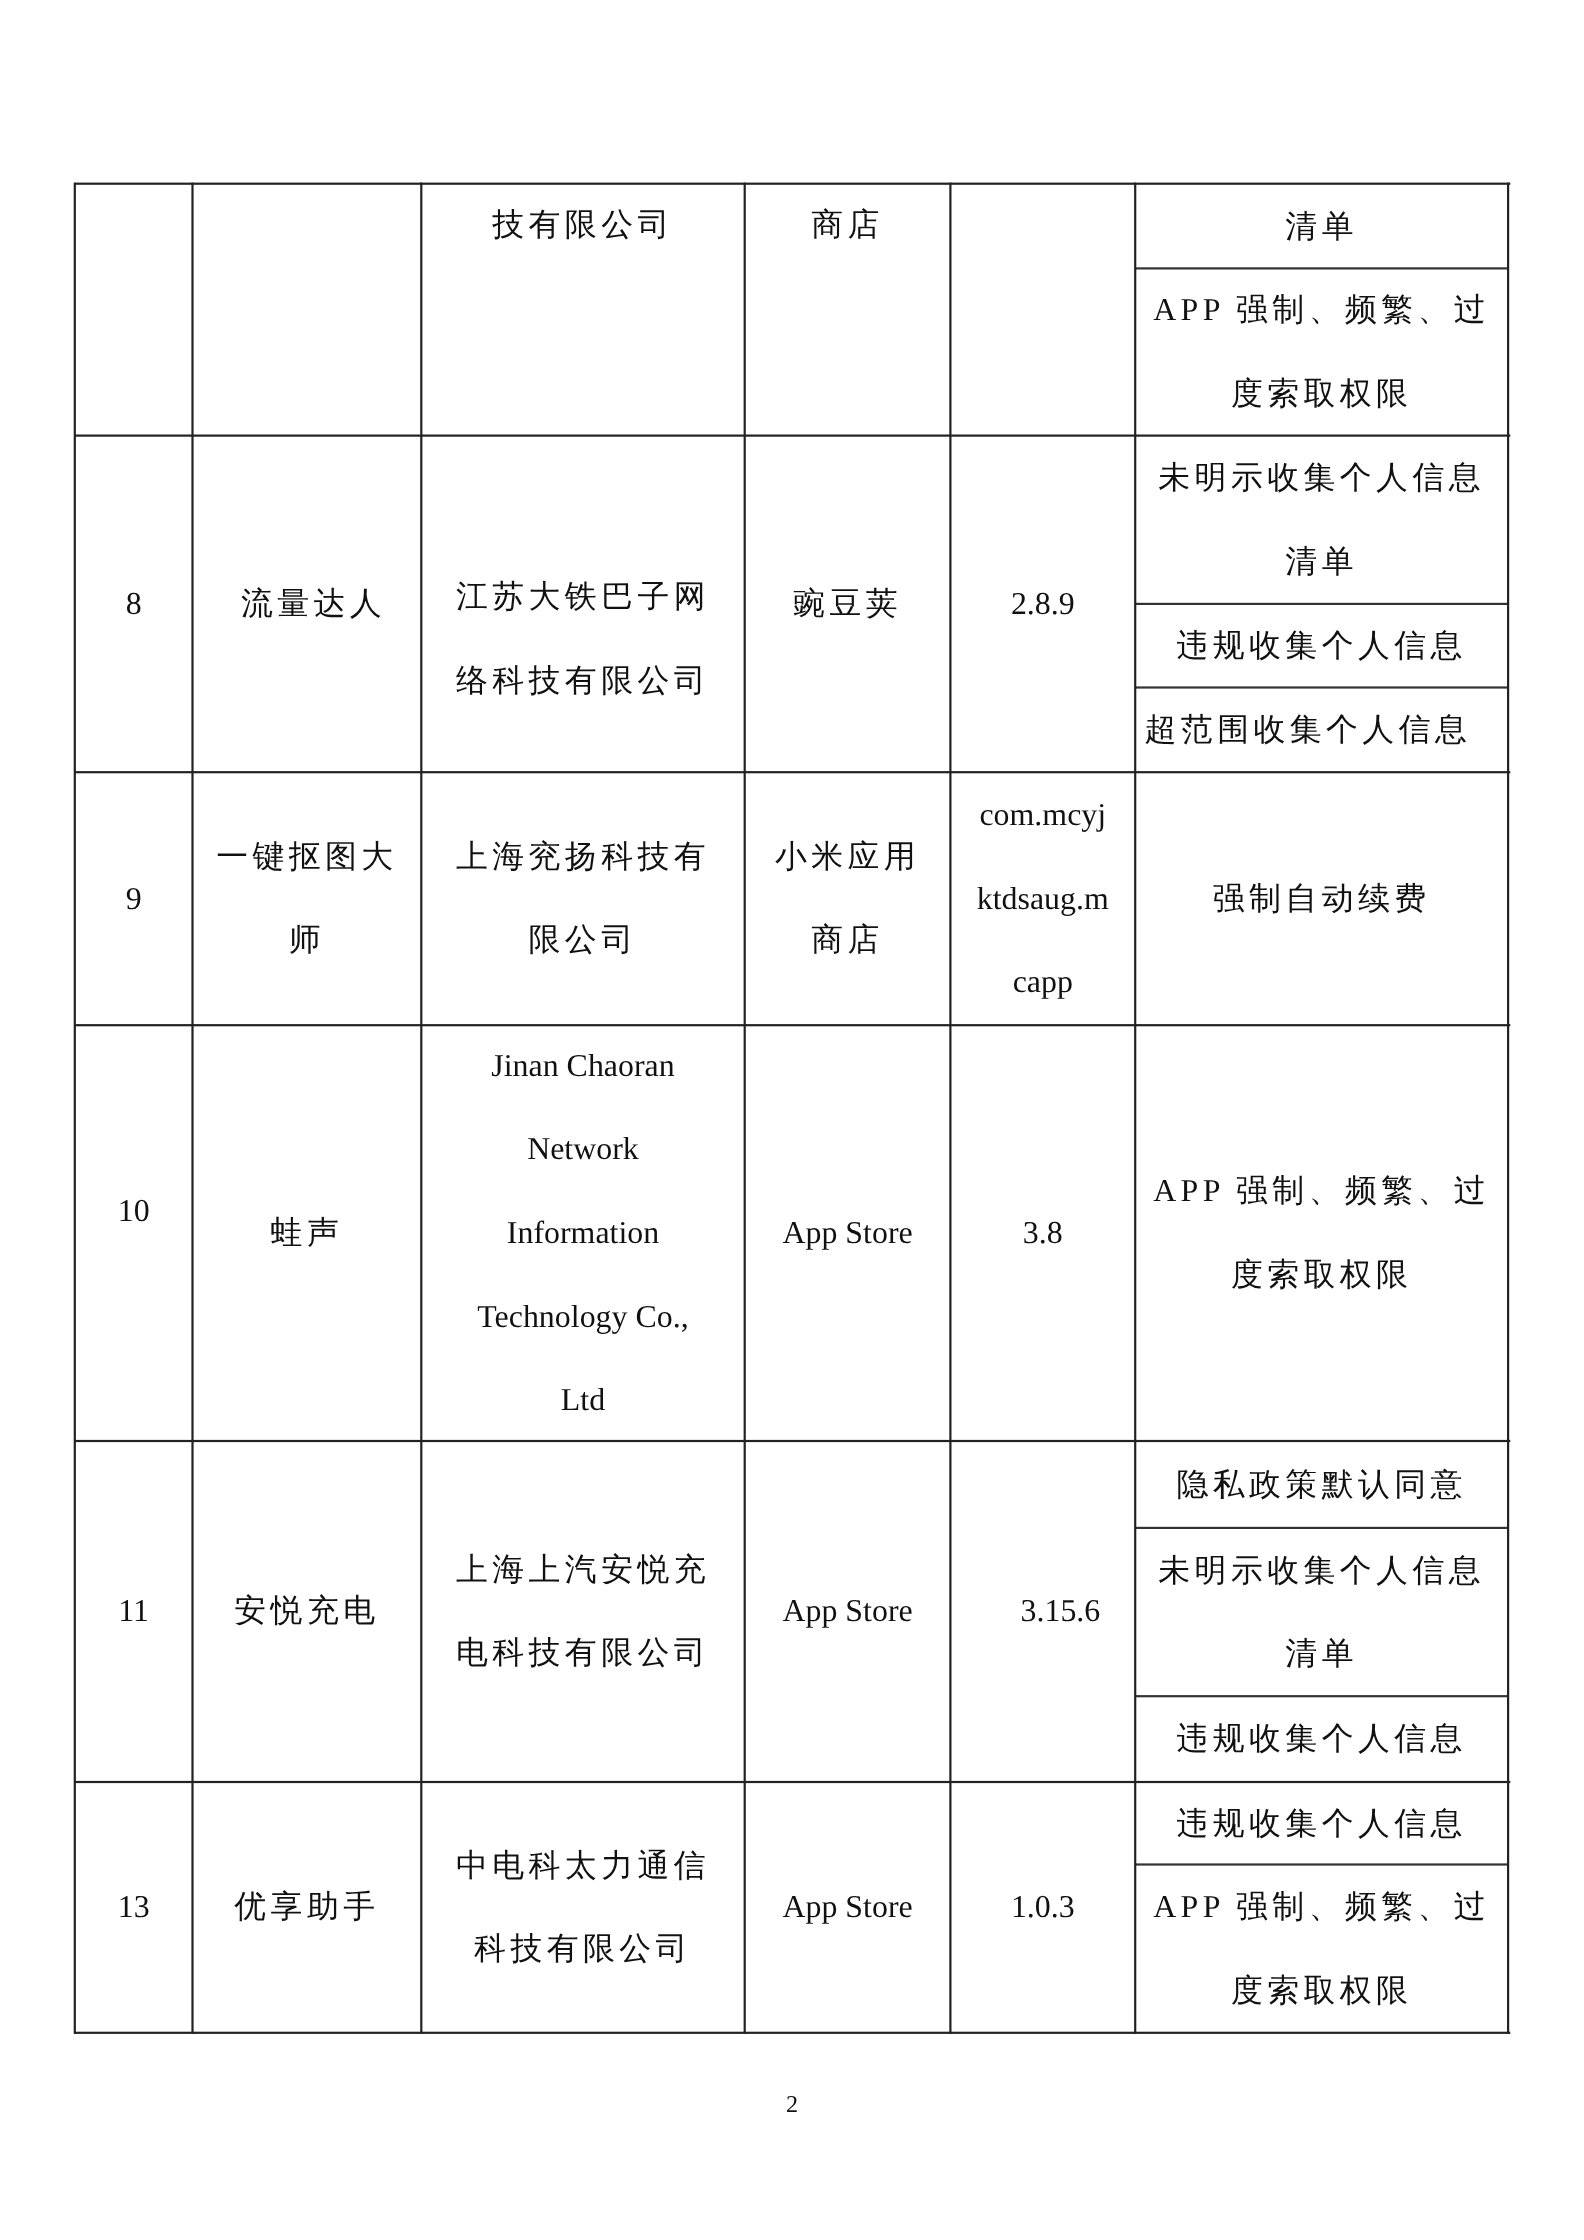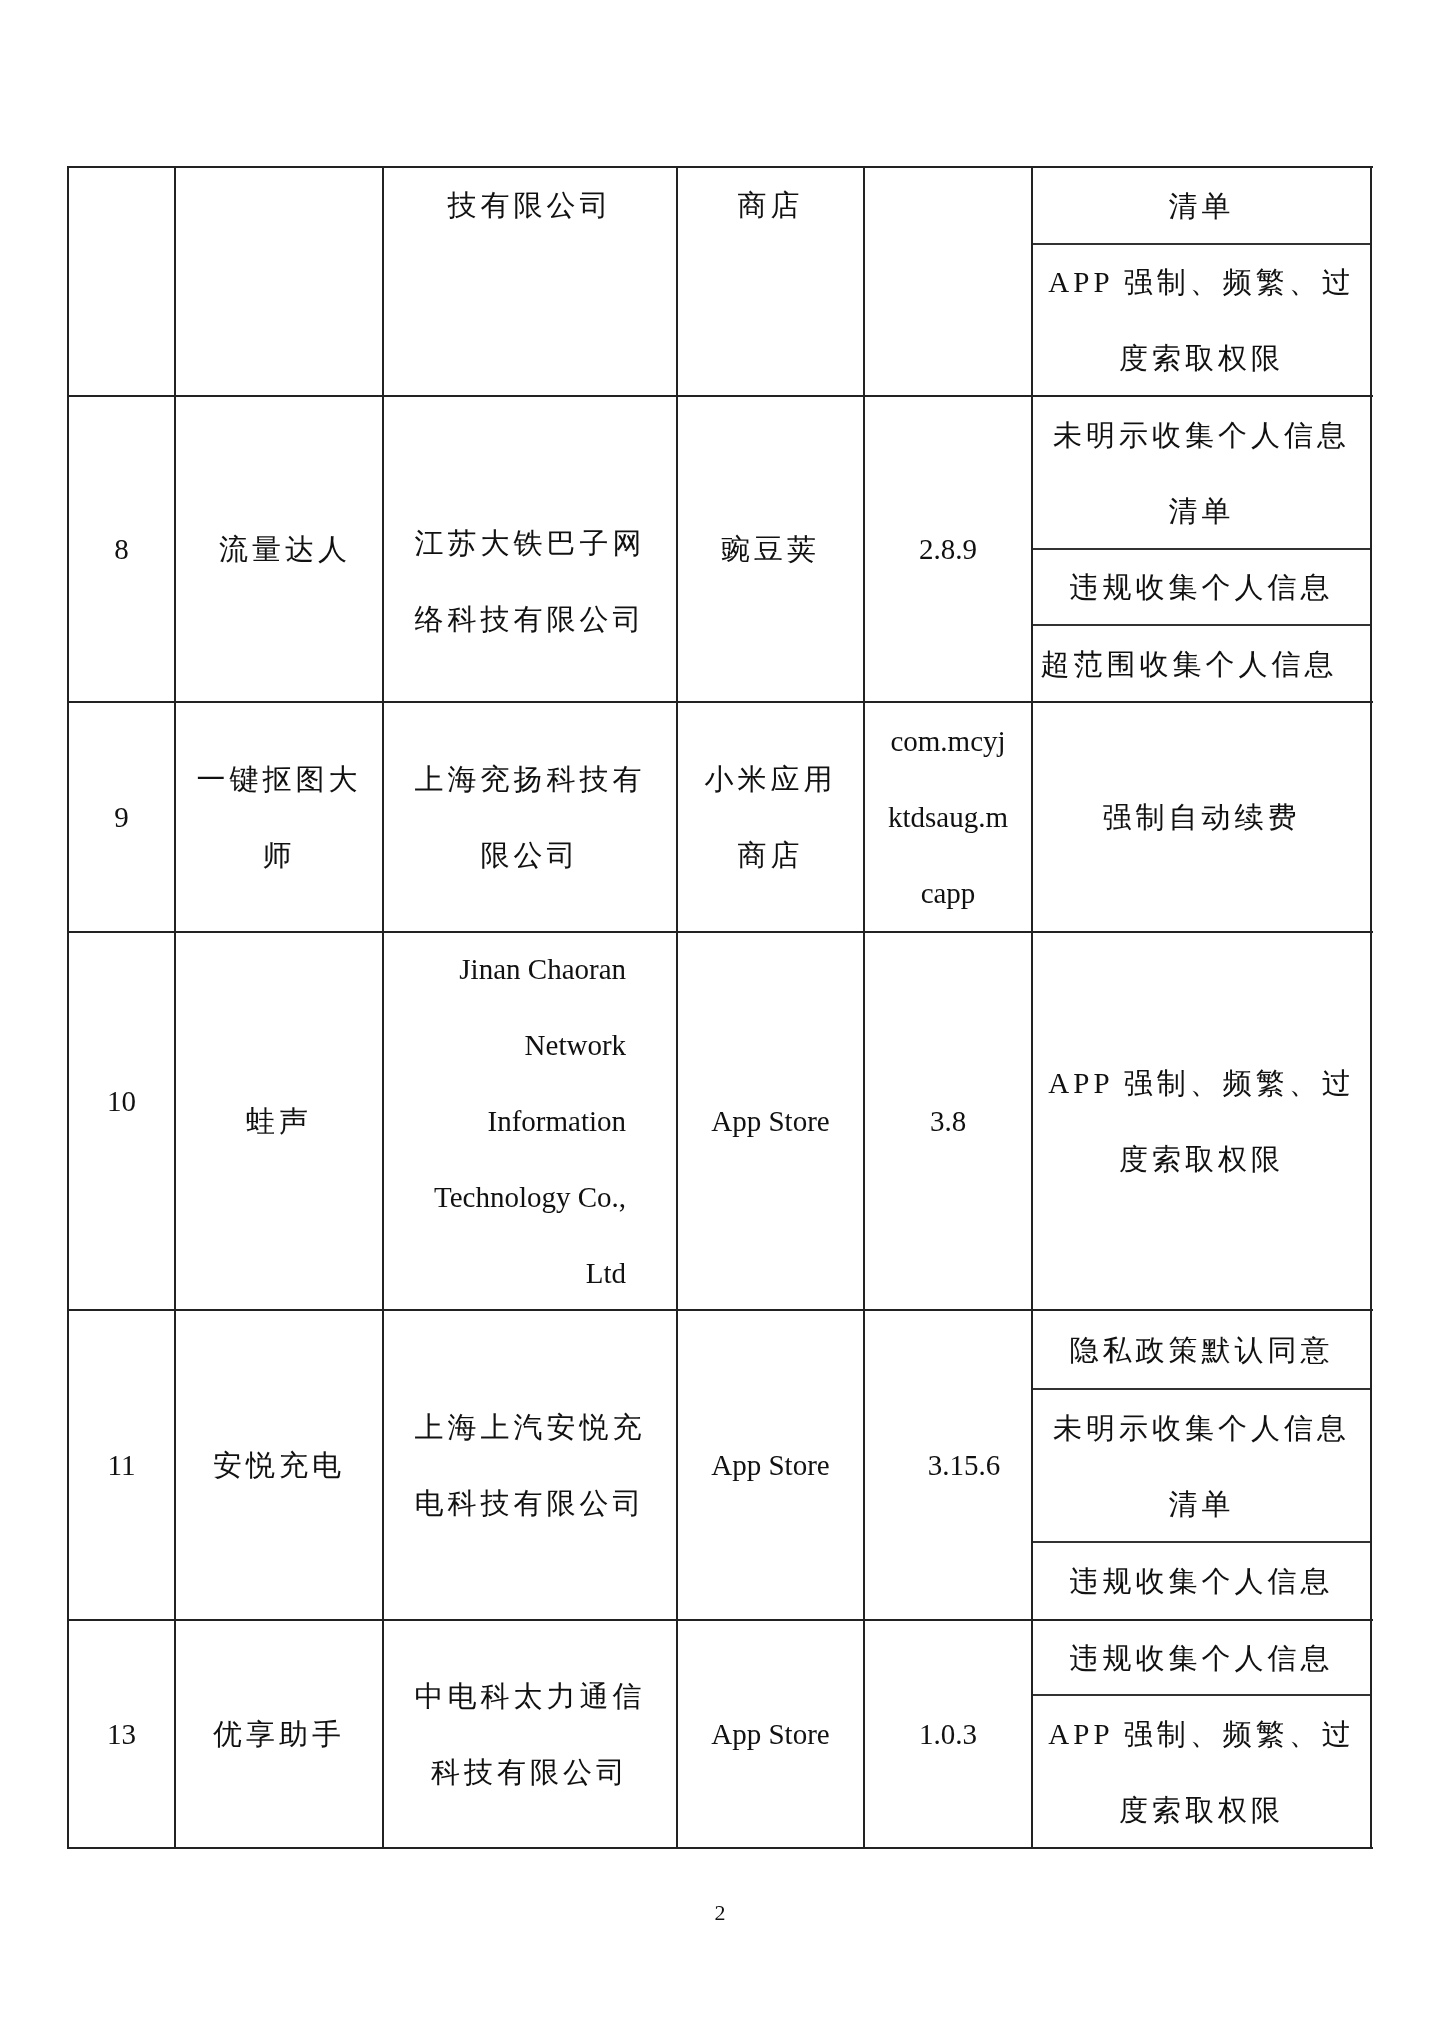--- a/index.html
+++ b/index.html
@@ -135,21 +135,21 @@
       <div class="cell" style="left: 68px; width: 107px; top: 932px; height: 338px;">
         <div>
           <span>10</span>
         </div>
       </div>
       <div class="cell" style="left: 175px; width: 208px; top: 932px; height: 378px;">
         <div>
           <span class="cjk">蛙声</span>
         </div>
       </div>
-      <div class="cell" style="left: 383px; width: 294px; top: 932px; height: 378px; text-align: right;">
+      <div class="cell" style="left: 383px; width: 294px; top: 932px; height: 378px;">
         <div>
           <span>Jinan Chaoran</span>
           <span>Network</span>
           <span>Information</span>
           <span>Technology Co.,</span>
           <span>Ltd</span>
         </div>
       </div>
       <div class="cell" style="left: 677px; width: 187px; top: 932px; height: 378px;">
         <div>

